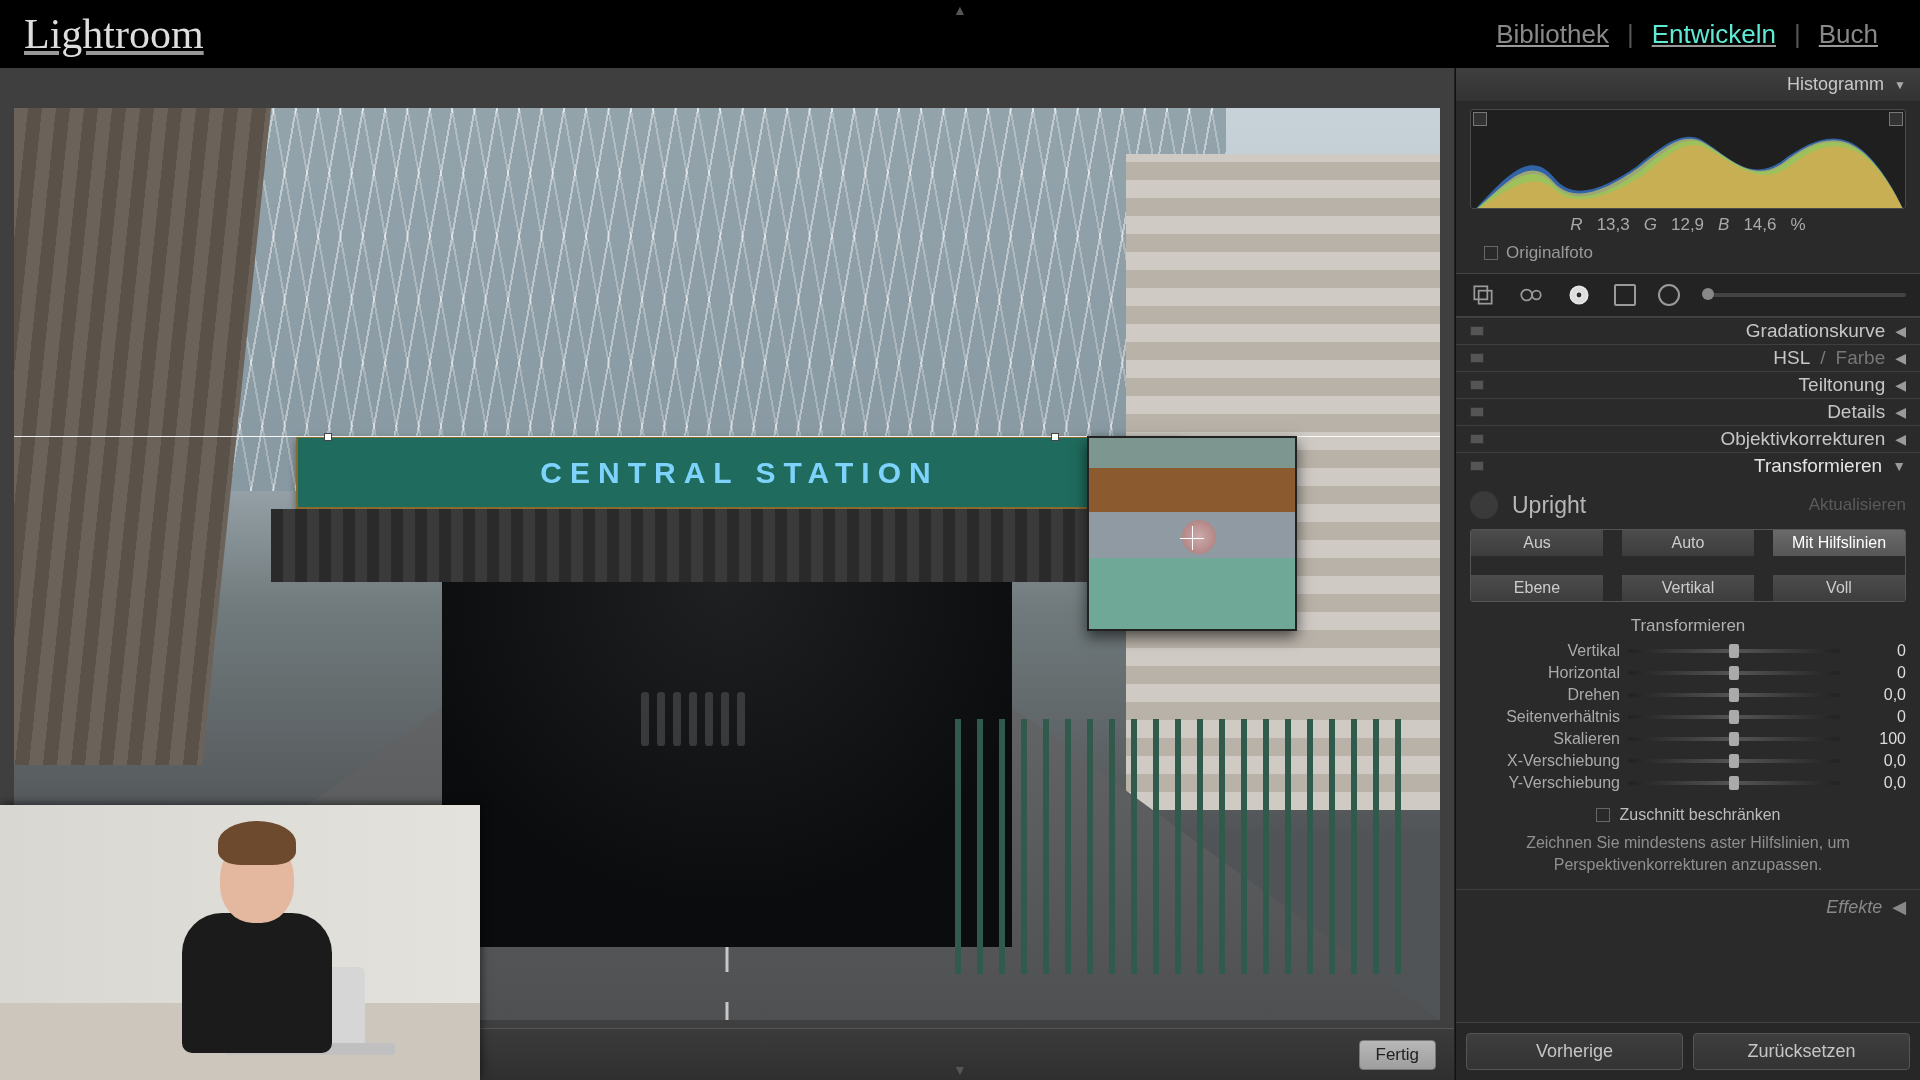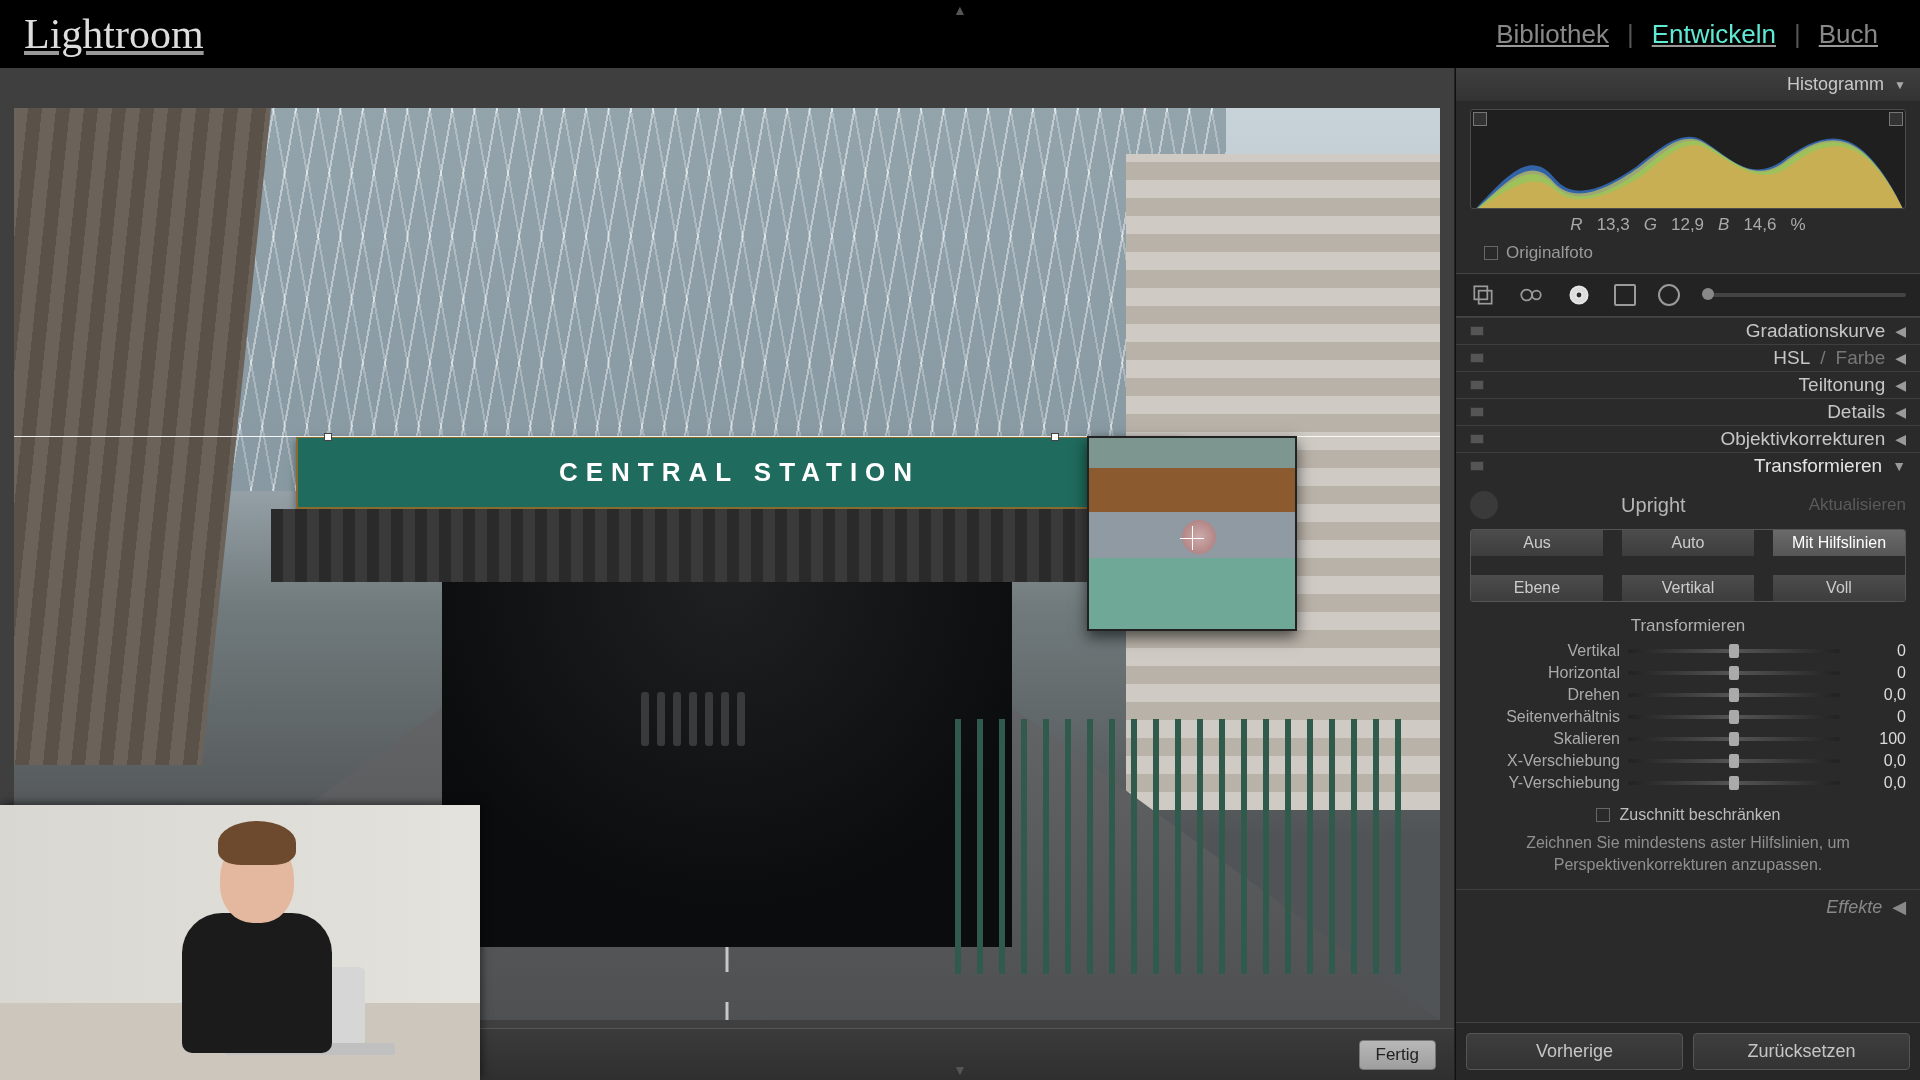--- a/index.html
+++ b/index.html
@@ -23,21 +23,21 @@
 .photo { position:relative; width:100%; height:100%; background: linear-gradient(180deg,#b9c3ca 0%, #a8b4bd 35%, #707a7c 55%, #515457 80%); overflow:hidden; }
 .sky { position:absolute; inset:0 0 60% 0; background: linear-gradient(180deg,#c8d2d9,#aeb9c1); }
 .roof { position:absolute; top:0; left:15%; right:15%; height:42%;
   background: repeating-linear-gradient(100deg, rgba(255,255,255,.35) 0 2px, rgba(120,140,150,.35) 2px 22px),
               repeating-linear-gradient(80deg,  rgba(255,255,255,.35) 0 2px, rgba(120,140,150,.35) 2px 22px),
               linear-gradient(#b7c3c9,#9caab1); }
 .bldg-l { position:absolute; left:0; top:0; width:18%; height:72%;
   background: repeating-linear-gradient(90deg,#6b625a 0 14px,#5a5149 14px 28px); transform: skewX(-6deg); transform-origin: top left;}
 .bldg-r { position:absolute; right:0; top:5%; width:22%; height:72%;
   background: repeating-linear-gradient(0deg,#cfcac4 0 18px,#b9b2a9 18px 36px);}
-.station-sign { position:absolute; top:36%; left:18%; right:18%; height:8%; background:#1f6b5d; border:2px solid #8b6a30; display:flex; align-items:center; justify-content:center; letter-spacing:8px; color:#ffffff; font-weight:600; font-size:26px; box-shadow: 0 4px 8px rgba(0,0,0,.4); margin-left: 25px;}
+.station-sign { position:absolute; top:36%; left:18%; right:18%; height:8%; background:#1f6b5d; border:2px solid #8b6a30; display:flex; align-items:center; justify-content:center; letter-spacing:8px; color:#7dd3fc; font-weight:600; font-size:30px; box-shadow: 0 4px 8px rgba(0,0,0,.4); margin-left: 25px;}
 .bridge { position:absolute; top:44%; left:18%; right:18%; height:8%; background:
    repeating-linear-gradient(90deg,#2a2a2a 0 12px,#3a3a3a 12px 24px),#222;}
 .tunnel { position:absolute; top:52%; left:30%; right:30%; height:40%; background: radial-gradient(circle at 50% 0%, #1e2022, #0b0c0d 70%);}
 .road { position:absolute; top:52%; left:0; right:0; height:48%;
   background: linear-gradient(#6a6c6e,#4e5052);
   clip-path: polygon(0 100%, 100% 100%, 58% 0, 42% 0);}
 .road::after{content:'';position:absolute;left:50%;top:0;width:3px;height:100%;background:repeating-linear-gradient(#c7c7c7 0 30px, transparent 30px 60px);transform:translateX(-50%);}
 .rail { position:absolute; bottom:5%; right:2%; width:32%; height:28%;
   background: repeating-linear-gradient(90deg,#2f5a4c 0 6px, transparent 6px 22px);}
 .people { position:absolute; bottom:30%; left:44%; width:26%; height:6%; display:flex; gap:8px;}
@@ -103,21 +103,21 @@
 .section-row{display:flex;align-items:center;justify-content:flex-end;gap:10px;padding:2px 14px;cursor:pointer;}
 .section-row .sw{width:14px;height:10px;background:#555;margin-right:auto;border:1px solid #333;}
 .section-row .lbl{color:#c6c6c6;font-size:19px;}
 .section-row .lbl.dim{color:#777;}
 .section-row .glyph{color:#9a9a9a;font-size:14px;}
 
 
 .transform-body{padding:8px 14px 14px 14px;color:#b0b0b0;font-size:16px;}
 .upright-row{display:flex;align-items:center;gap:14px;padding:4px 0 10px 0;}
 .upright-row .iconbox{width:28px;height:28px;border-radius:50%;background:#3a3a3a;}
-.upright-row .title{flex:1;text-align:center;color:#b6b6b6;font-size:20px;}
+.upright-row .title{flex:1;text-align:left;color:#b6b6b6;font-size:23px;}
 .upright-row .upd{color:#5a5a5a;font-size:17px;}
 
 .btngrid{display:grid;grid-template-columns:repeat(3,1fr);gap:19px;border:1px solid #555;border-radius:3px;overflow:hidden;margin-bottom:6px;}
 .btngrid div{background:linear-gradient(#4c4c4c,#3d3d3d);text-align:center;padding:4px 0;font-size:16px;color:#ccc;cursor:pointer;}
 .btngrid div.sel{background:linear-gradient(#6a6a6a,#565656);color:#fff;}
 
 .tsub{ text-align:center;color:#b0b0b0;font-size:17px;padding:8px 0 4px 0;}
 .sliders .srow{display:grid;grid-template-columns:150px 1fr 58px;align-items:center;gap:8px;padding:2px 0;}
 .srow .sl{color:#aaa;font-size:16px;text-align:right;}
 .srow .bar{height:4px;background:linear-gradient(90deg,#222,#555,#222);position:relative;border-radius:2px;}

